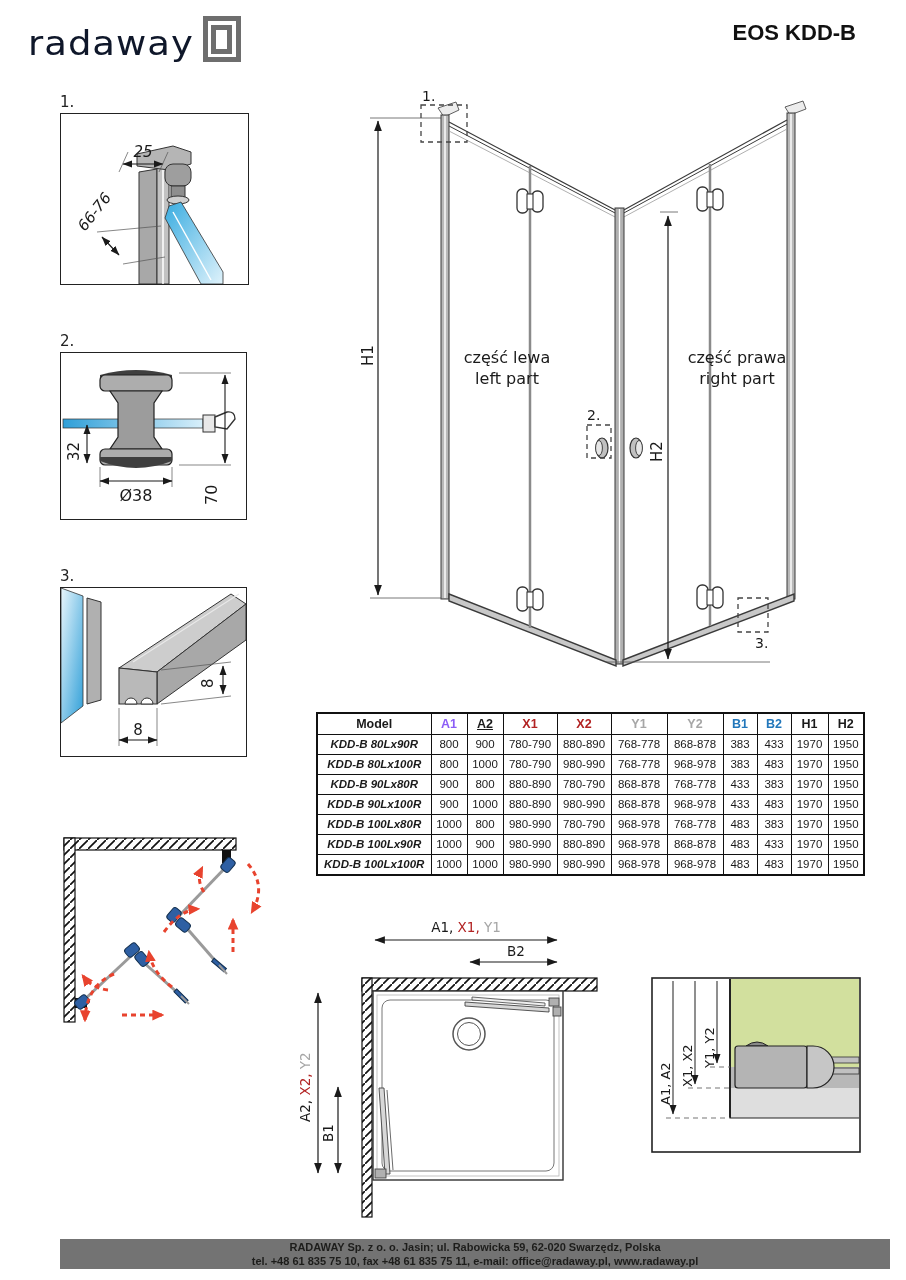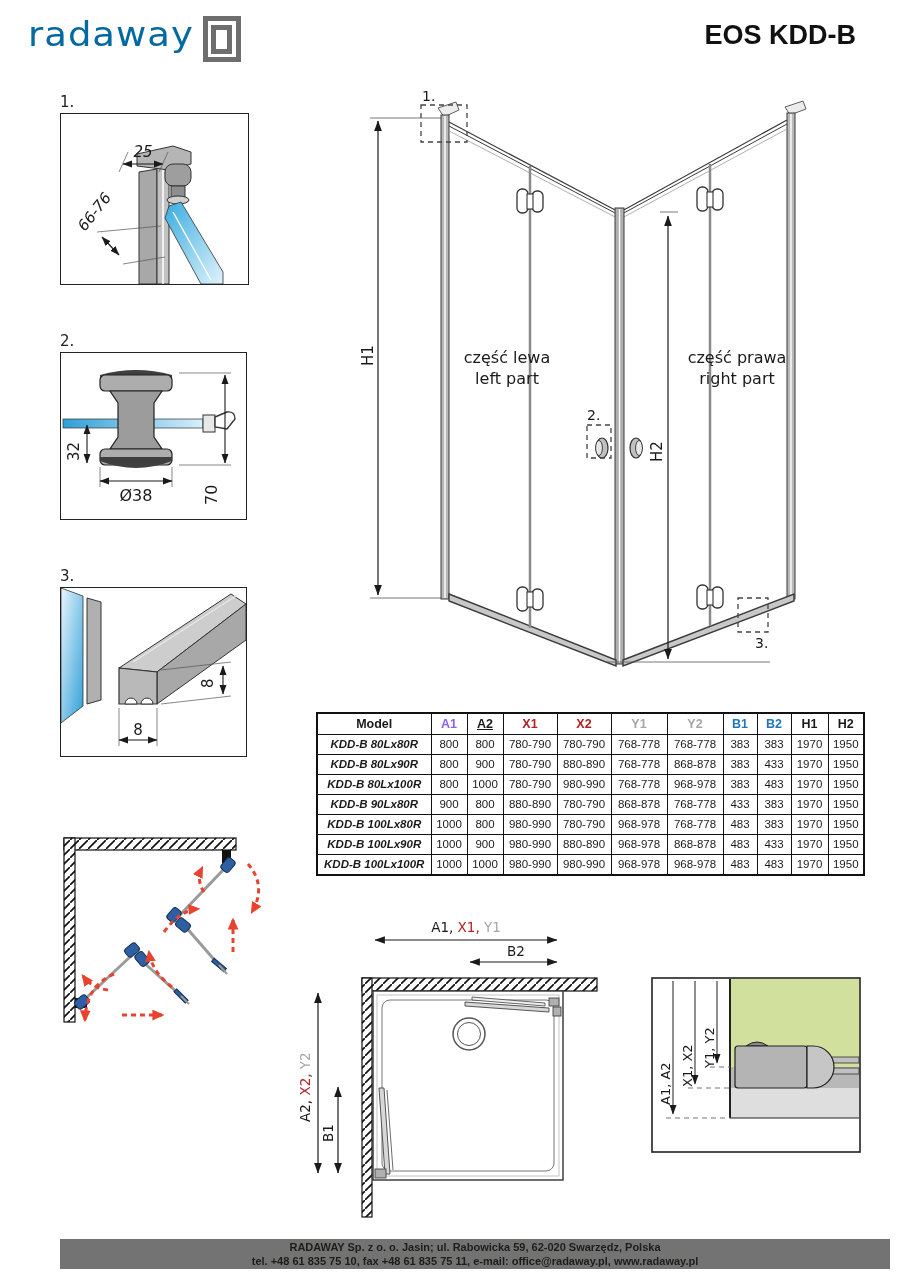--- a/index.html
+++ b/index.html
@@ -1,24 +1,24 @@
 <!DOCTYPE html>
 <html><head>
 <meta charset="utf-8">
 <style>
   html,body{margin:0;padding:0;background:#fff;}
   #page{position:relative;width:906px;height:1280px;background:#fff;overflow:hidden;
         font-family:"DejaVu Sans",sans-serif;color:#1a1a1a;}
   
-  .logo{position:absolute;left:28px;top:16px;display:flex;align-items:flex-start;gap:9px;color:#0369a1;}
+  .logo{position:absolute;left:28px;top:16px;display:flex;align-items:flex-end;gap:9px;color:#0f172a;}
   .logo-text{font-size:37px;letter-spacing:1px;line-height:1;transform:scaleY(.92);}
   .logo-sq{width:28px;height:36px;border:5px solid #6e6e6e;display:flex;align-items:center;justify-content:center;}
   .logo-sq-inner{width:11px;height:19px;border:5px solid #6e6e6e;}
   .title{position:absolute;right:50px;top:20px;font-family:"Liberation Sans",sans-serif;
-         font-size:27px;font-weight:bold;color:#111;}
+         font-size:22px;font-weight:bold;color:#111;}
   
   .dbox{position:absolute;border:1.6px solid #222;background:#fff;}
   .dmarker{position:absolute;font-size:15px;color:#222;}
   svg{display:block;}
   svg text{font-family:"DejaVu Sans",sans-serif;fill:#1a1a1a;}
   
   .spec-table{position:absolute;left:316px;top:712px;width:547px;border-collapse:collapse;
               table-layout:fixed;font-family:"Liberation Sans",sans-serif;border:2px solid #111;}
   .spec-table th,.spec-table td{border:1px solid #111;text-align:center;padding:0;
               font-size:11.5px;height:19px;line-height:1;white-space:nowrap;overflow:hidden;}
@@ -258,33 +258,20 @@
           <th style="color: rgb(166, 166, 166);">Y1</th>
           <th style="color: rgb(166, 166, 166);">Y2</th>
           <th style="color: rgb(34, 119, 187);">B1</th>
           <th style="color: rgb(34, 119, 187);">B2</th>
           <th style="color: rgb(26, 26, 26);">H1</th>
           <th style="color: rgb(26, 26, 26);">H2</th>
         </tr>
       </thead>
     <tbody id="tbody">
         <tr>
-          <td class="model">KDD-B 80Lx80R</td>
-          <td>800</td>
-          <td>800</td>
-          <td>780-790</td>
-          <td>780-790</td>
-          <td>768-778</td>
-          <td>768-778</td>
-          <td>383</td>
-          <td>383</td>
-          <td>1970</td>
-          <td>1950</td>
-        </tr>
-        <tr>
           <td class="model">KDD-B 80Lx90R</td>
           <td>800</td>
           <td>900</td>
           <td>780-790</td>
           <td>880-890</td>
           <td>768-778</td>
           <td>868-878</td>
           <td>383</td>
           <td>433</td>
           <td>1970</td>
@@ -306,20 +293,33 @@
         <tr>
           <td class="model">KDD-B 90Lx80R</td>
           <td>900</td>
           <td>800</td>
           <td>880-890</td>
           <td>780-790</td>
           <td>868-878</td>
           <td>768-778</td>
           <td>433</td>
           <td>383</td>
+          <td>1970</td>
+          <td>1950</td>
+        </tr>
+        <tr>
+          <td class="model">KDD-B 90Lx100R</td>
+          <td>900</td>
+          <td>1000</td>
+          <td>880-890</td>
+          <td>980-990</td>
+          <td>868-878</td>
+          <td>968-978</td>
+          <td>433</td>
+          <td>483</td>
           <td>1970</td>
           <td>1950</td>
         </tr>
         <tr>
           <td class="model">KDD-B 100Lx80R</td>
           <td>1000</td>
           <td>800</td>
           <td>980-990</td>
           <td>780-790</td>
           <td>968-978</td>

